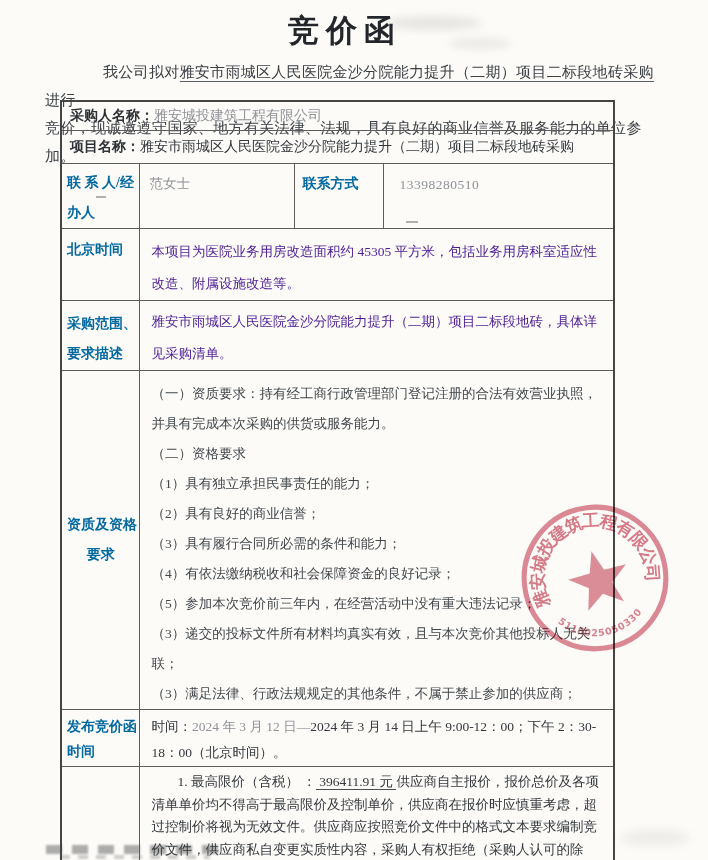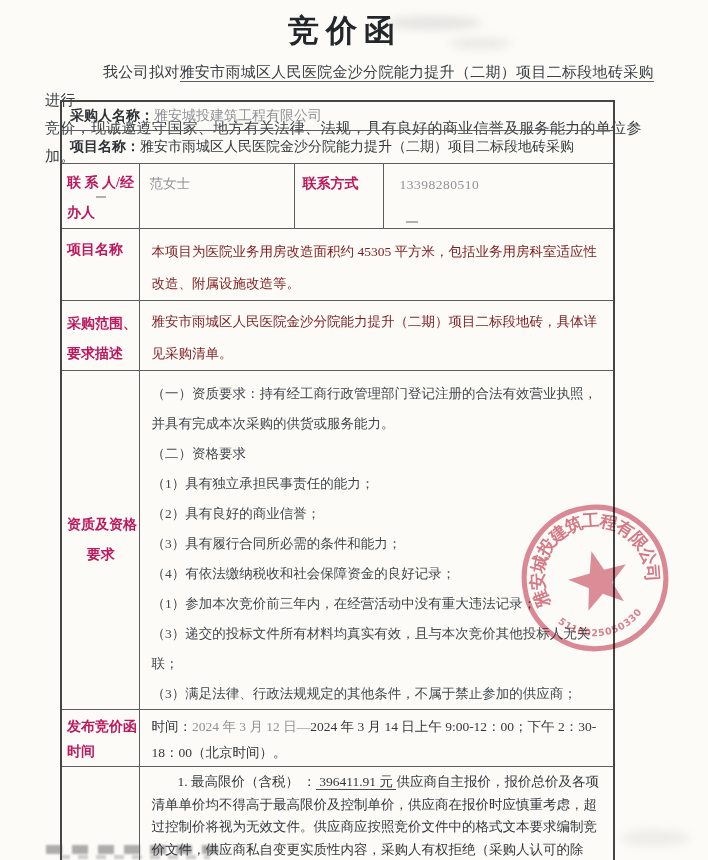--- a/index.html
+++ b/index.html
@@ -24,25 +24,25 @@
   .intro .l1{text-indent:58px;}
   .u-line{border-bottom:1px solid #5b6065;padding-bottom:1px;}
   
   table.doc{
     position:absolute;left:60px;top:100px;width:553px;
     border-collapse:collapse;table-layout:fixed;
     font-size:13.5px;color:#42474b;
   }
   table.doc{border:2px solid #454545;}
   table.doc td{border:1px solid #5d5d5d;vertical-align:top;padding:0;overflow:hidden;}
-  .lab{font-weight:bold;color:#be185d;font-size:14px;}
+  .lab{font-weight:bold;color:#0369a1;font-size:14px;}
   .lab .ln{margin:0 4px 0 5px;line-height:30px;white-space:nowrap;}
   .lab .ctr{text-align:center;}
   .dark{color:#34383c;}
-  .mid{color:#7f1d1d;}
+  .mid{color:#4c1d95;}
   .gray{color:#8f9296;}
   .inline-lab{font-weight:bold;color:#2e3236;font-size:14px;}
   .r1-line{line-height:32px;margin-left:8px;white-space:nowrap;font-size:14px;}
   .r2-line{line-height:28px;margin-left:8px;white-space:nowrap;font-size:14px;}
   .contact-name{margin:10px 0 0 10px;line-height:20px;}
   .contact-lab{margin:10px 0 0 8px;line-height:20px;}
   .phone{margin:11px 0 0 16px;line-height:20px;font-size:13.5px;letter-spacing:0.5px;}
   .brief-txt{margin:7px 8px 0 12px;line-height:32px;}
   .scope-txt{margin:5px 8px 0 12px;line-height:32px;}
   .sched-txt{margin:4px 8px 0 12px;line-height:26px;}
@@ -127,21 +127,21 @@
       <td class="lab">
         <div class="contact-lab">联系方式</div>
       </td>
       <td>
         <div class="phone gray">13398280510</div>
       </td>
     </tr>
 
     <tr style="height:63px;">
       <td class="lab">
-        <div class="ln" style="margin-top:6px;">项目名称</div>
+        <div class="ln" style="margin-top:6px;">北京时间</div>
       </td>
       <td colspan="3">
         <div class="brief-txt mid">本项目为医院业务用房改造面积约 45305 平方米，包括业务用房科室适应性改造、附属设施改造等。</div>
       </td>
     </tr>
 
     <tr style="height:61px;">
       <td class="lab">
         <div class="ln" style="margin-top:8px;">采购范围、</div>
         <div class="ln">要求描述</div>
@@ -158,21 +158,21 @@
         <div class="ln ctr">要求</div>
       </td>
       <td colspan="3">
         <div class="qual-txt">
           <div>（一）资质要求：持有经工商行政管理部门登记注册的合法有效营业执照，并具有完成本次采购的供货或服务能力。</div>
           <div>（二）资格要求</div>
           <div>（1）具有独立承担民事责任的能力；</div>
           <div>（2）具有良好的商业信誉；</div>
           <div>（3）具有履行合同所必需的条件和能力；</div>
           <div>（4）有依法缴纳税收和社会保障资金的良好记录；</div>
-          <div>（1）参加本次竞价前三年内，在经营活动中没有重大违法记录；</div>
+          <div>（5）参加本次竞价前三年内，在经营活动中没有重大违法记录；</div>
           <div>（3）递交的投标文件所有材料均真实有效，且与本次竞价其他投标人无关联；</div>
           <div>（3）满足法律、行政法规规定的其他条件，不属于禁止参加的供应商；</div>
         </div>
       </td>
     </tr>
 
     <tr style="height:57px;margin-top:11px;">
       <td class="lab">
         <div class="ln" style="margin-top:4px;line-height:25px;">发布竞价函</div>
         <div class="ln" style="line-height:25px;">时间</div>

